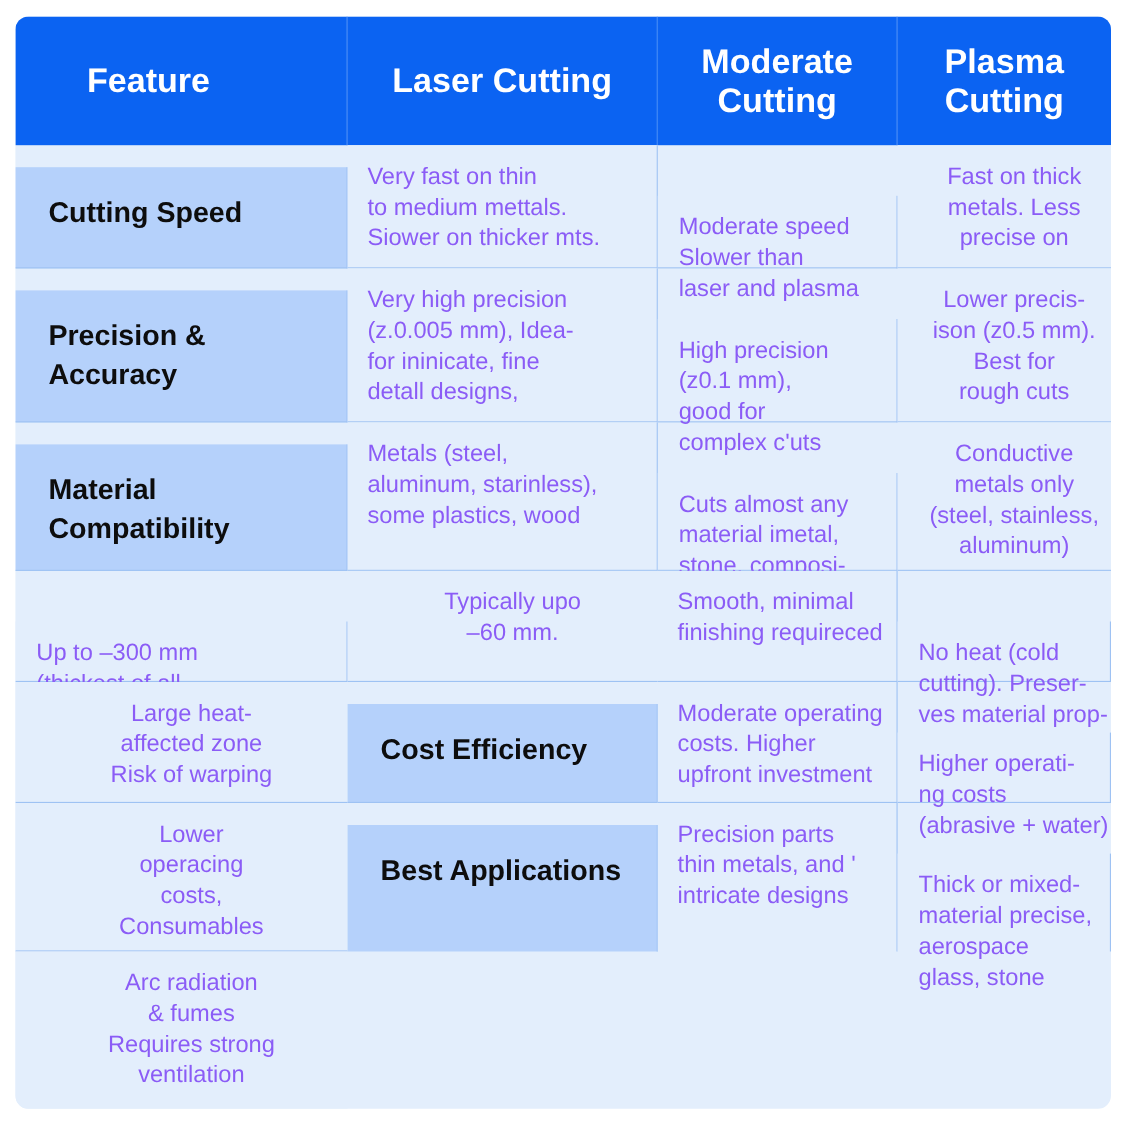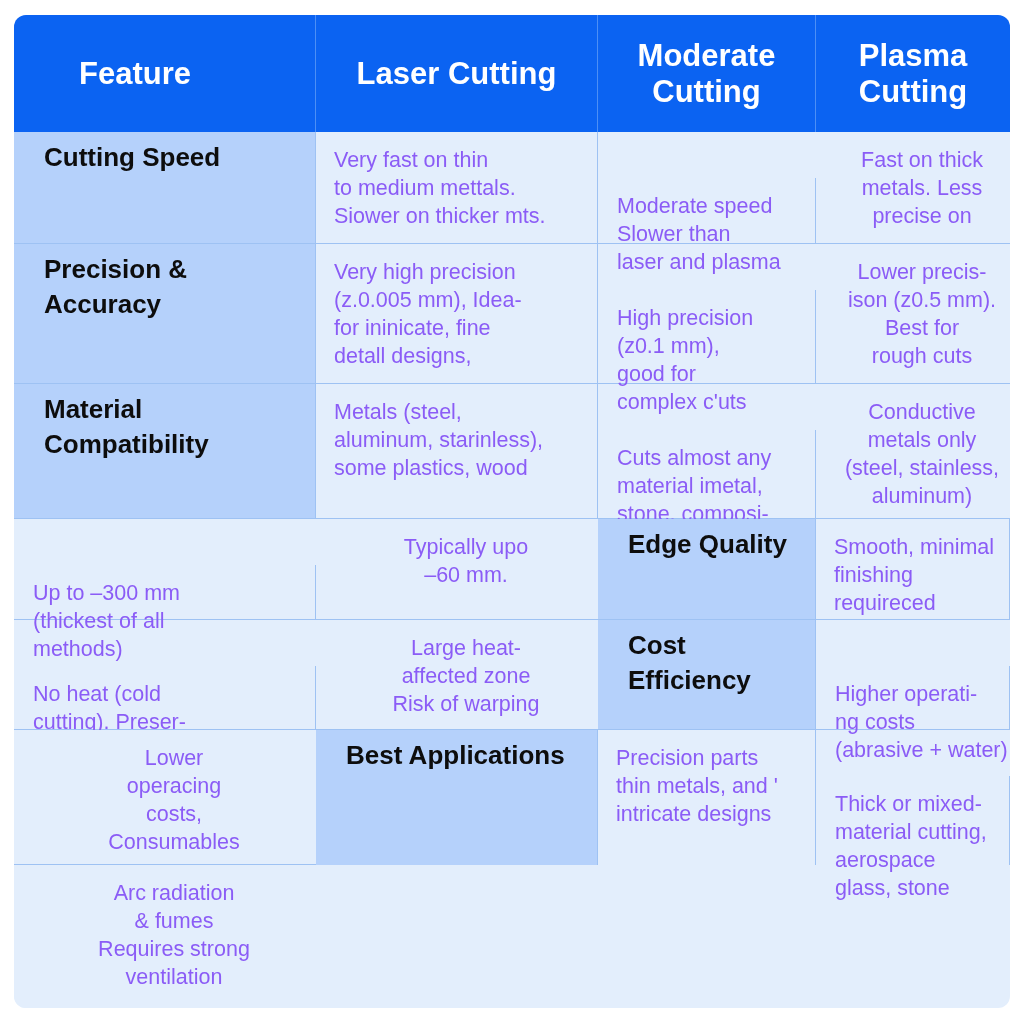--- a/index.html
+++ b/index.html
@@ -20,21 +20,21 @@
     font-size: 31px; line-height: 36px; display: flex; align-items: center; justify-content: center;
     text-align: center; white-space: pre-line;
     border-right: 1px solid #4d8ff5; border-bottom: none;
   }
   .hcell.first { justify-content: flex-start; padding-left: 65px; }
   .hcell.last-col { border-right: none; }
   .fcell {
     background: #b5d1fb; color: #0d0d0d; font-weight: bold; font-size: 26px; line-height: 35px;
     display: flex; align-items: center; padding-left: 30px; white-space: pre-line;
   }
-  .fcell.top2 { align-items: flex-start; padding-top: 8px; }
+  .fcell.top2 { align-items: flex-start; padding-top: 24px; margin-top: 20px; }
   .dcell {
     background: #e3eefc; color: #8b5cf6; font-size: 21.5px; line-height: 28px;
     padding: 14px 0 0 18px; white-space: pre-line;
   }
   .dcell.c1 { padding-left: 18px; }
   .dcell.c2 { padding-left: 19px; margin-top: 46px; }
   .dcell.c3 { padding-left: 18px; }
 </style>
 </head>
 <body>
@@ -87,44 +87,46 @@
 metals only
 (steel, stainless,
 aluminum)</div>
 
   <div class="cell dcell c2">Up to –300 mm
 (thickest of all
 methods)</div>
   <div class="cell dcell c3 last-col">Typically upo
 –60 mm.</div>
 
-  <div class="cell fcell top2">Edge Quality</div>
   <div class="cell dcell c1">Smooth, minimal
 finishing requireced</div>
   <div class="cell dcell c2">No heat (cold
 cutting). Preser-
 ves material prop-</div>
   <div class="cell dcell c3 last-col">Large heat-
 affected zone
 Risk of warping</div>
 
   <div class="cell fcell top2">Cost Efficiency</div>
+  <div class="cell dcell c1">Moderate operating
+costs. Higher
+upfront investment</div>
   <div class="cell dcell c2">Higher operati-
 ng costs
 (abrasive + water)</div>
   <div class="cell dcell c3 last-col">Lower
 operacing
 costs,
 Consumables</div>
 
   <div class="cell fcell top2 last-row">Best Applications</div>
   <div class="cell dcell c1 last-row">Precision parts
 thin metals, and '
 intricate designs</div>
   <div class="cell dcell c2 last-row">Thick or mixed-
-material cutting,
+material precise,
 aerospace
 glass, stone</div>
   <div class="cell dcell c3 last-col last-row">Arc radiation
 &amp; fumes
 Requires strong
 ventilation</div>
 </div>
 
 </body></html>

